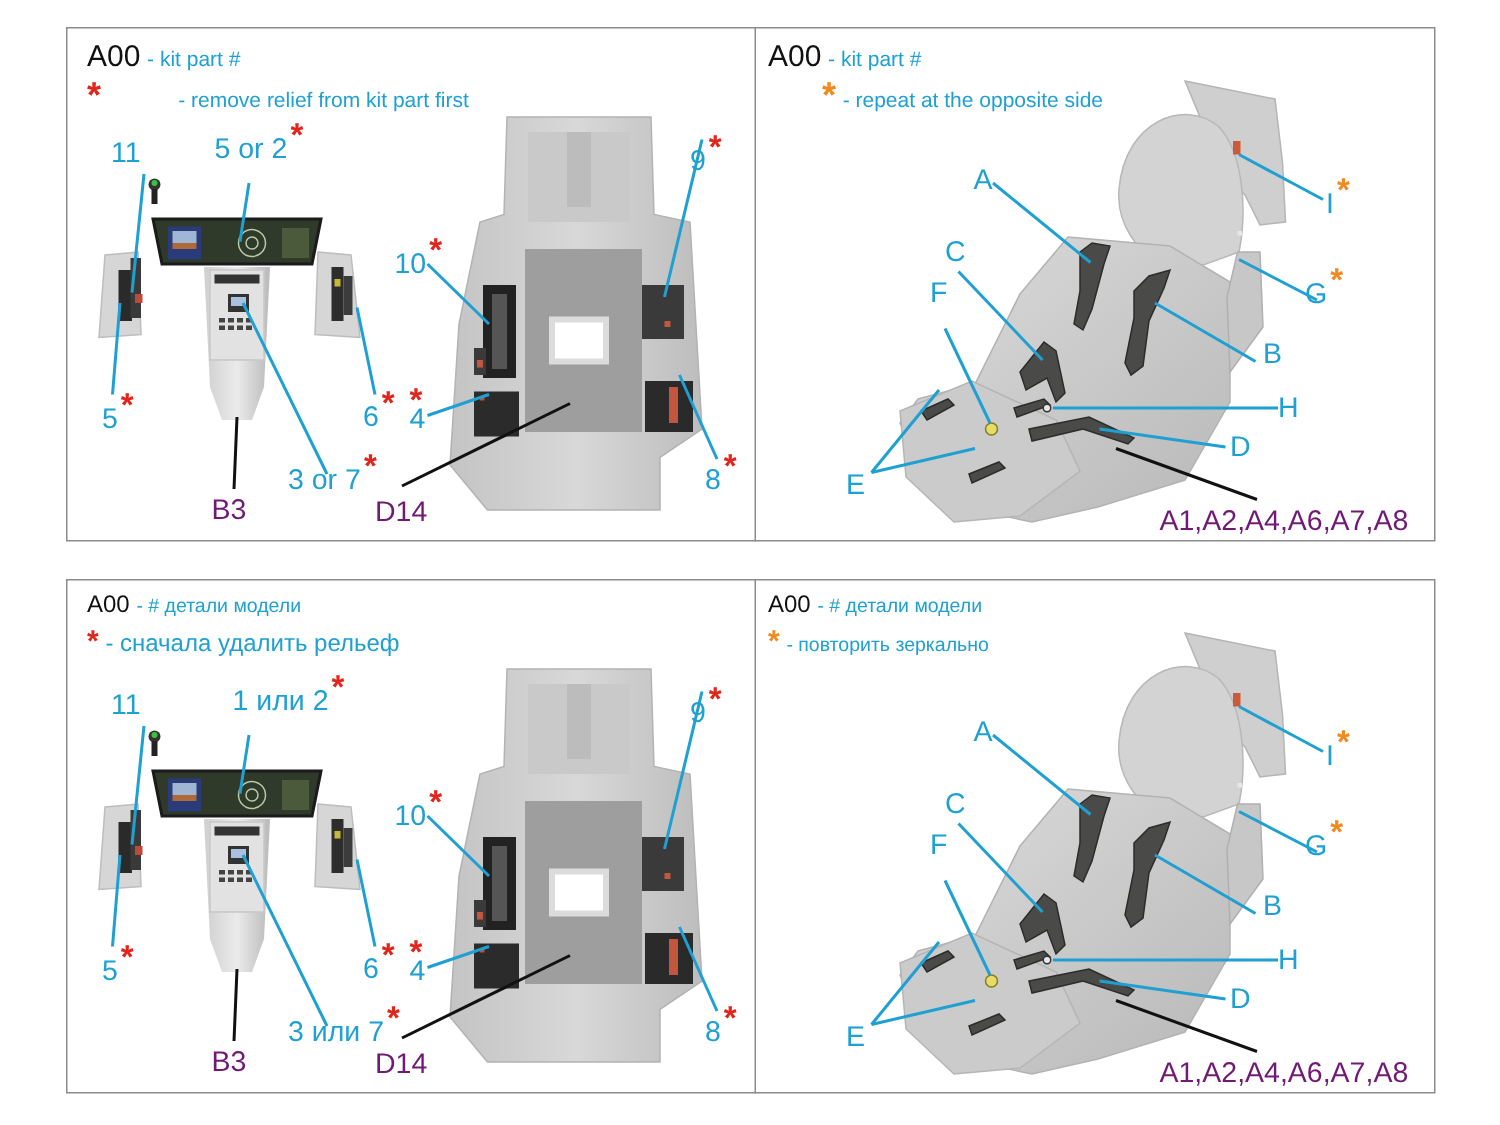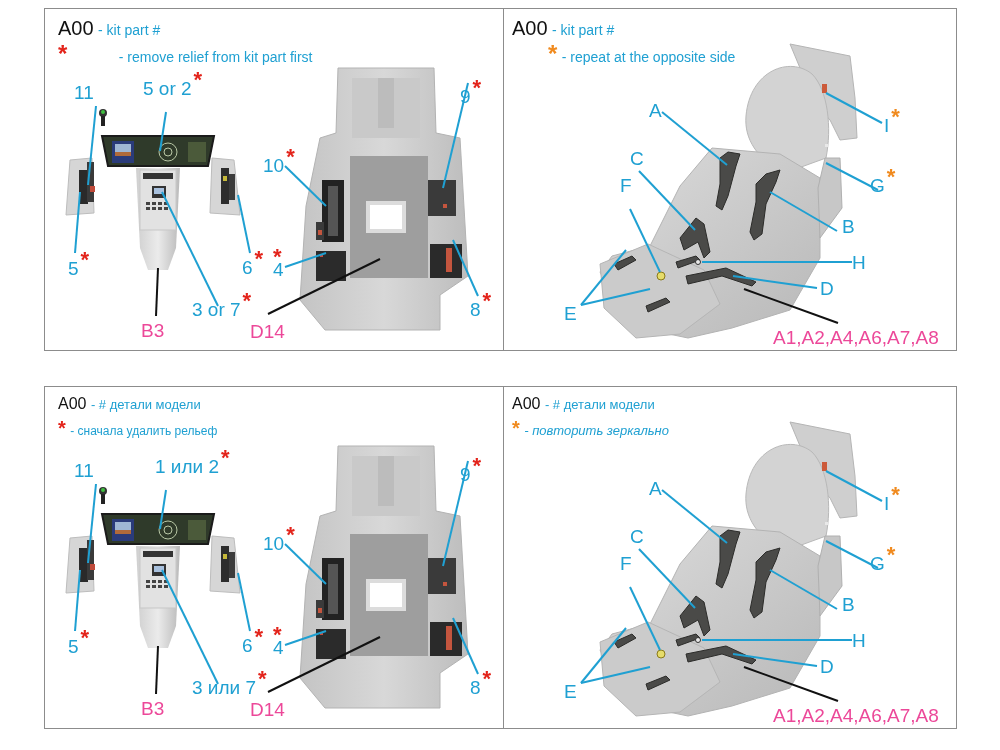--- a/index.html
+++ b/index.html
@@ -2,31 +2,31 @@
 <html><head>
 <meta charset="utf-8">
 <style>
   html,body{margin:0;padding:0;background:#ffffff;}
   body{width:1000px;height:750px;position:relative;overflow:hidden;font-family:"Liberation Sans",sans-serif;}
   .panel{position:absolute;border:1px solid #8c8c8c;background:#fff;box-sizing:border-box;}
   .divider{position:absolute;width:1px;background:#8c8c8c;}
   .txt{position:absolute;white-space:nowrap;line-height:1;}
   .code{color:#111;}
   .blue{color:#1fa0d2;}
-  .black{color:#ec4899;}
+  .black{color:#701a75;}
   .star-red{color:#e3241b;font-weight:bold;}
   .star-orange{color:#f08a1e;font-weight:bold;}
   svg.layer{position:absolute;left:0;top:0;}
   .lbl{position:absolute;white-space:nowrap;line-height:1;font-size:19px;}
   .lbl .s{position:relative;top:-8px;margin-left:2px;font-size:22px;}
 </style>
 </head>
 <body>
 
-<div id="sheet-0" style="position:absolute;left:0;top:8px;width:1000px;height:343px;text-align:right;">
+<div id="sheet-0" style="position:absolute;left:0;top:18px;width:1000px;height:343px;text-align:right;">
   <div class="sheet">
     <div class="panel" style="left:44px;top:0;width:913px;height:343px;"></div>
     <div class="divider" style="left:503px;top:0;height:343px;"></div>
 
     <svg class="layer" width="1000" height="343">
       <defs>
         <linearGradient id="gPod" x1="0" x2="1">
           <stop offset="0" stop-color="#cfcfcf"></stop>
             <stop offset=".5" stop-color="#ebebeb"></stop>
             <stop offset="1" stop-color="#b9b9b9"></stop>
@@ -313,29 +313,29 @@
         <line x1="838" y1="315" x2="744" y2="281"></line>
       </g>
     </svg>
 
     <div class="txt" style="left:58px;top:10px;">
       <span class="code" style="font-size: 16px;">A00</span>
       <span class="blue" style="font-size: 13px;">- # детали модели</span>
     </div>
     <div class="txt" style="left: 58px; top: 32px;">
       <span class="star-red" style="font-size: 20px;">*</span>
-      <span class="blue" style="font-size: 12px; margin-top: 24px;">- сначала удалить рельеф</span>
+      <span class="blue" style="font-size: 16px; margin-top: 24px;">- сначала удалить рельеф</span>
     </div>
     <div class="txt" style="left:512px;top:10px;">
       <span class="code" style="font-size: 16px;">A00</span>
       <span class="blue" style="font-size: 13px;">- # детали модели</span>
     </div>
     <div class="txt" style="left: 512px; top: 32px;">
       <span class="star-orange" style="font-size: 20px;">*</span>
-      <span class="blue" style="font-size: 13px; font-style: italic;">- повторить зеркально</span>
+      <span class="blue" style="font-size: 13px;">- повторить зеркально</span>
     </div>
 
     <div class="lbl blue" style="left:74px;top:75px;"><span>11</span></div>
     <div class="lbl blue" style="left:155px;top:69px;"><span>1 или 2</span><span class="s star-red">*</span></div>
     <div class="lbl blue" style="left:68px;top:249px;"><span>5</span><span class="s star-red">*</span></div>
     <div class="lbl blue" style="left:242px;top:248px;"><span>6</span><span class="s star-red">*</span></div>
     <div class="lbl blue" style="left:192px;top:290px;"><span>3 или 7</span><span class="s star-red">*</span></div>
     <div class="lbl blue" style="left:273px;top:252px;"><span class="s star-red" style="top:-14px;left:-2px;position:absolute;">*</span><span>4</span></div>
     <div class="lbl blue" style="left:263px;top:146px;"><span>10</span><span class="s star-red">*</span></div>
     <div class="lbl blue" style="left:460px;top:77px;"><span>9</span><span class="s star-red">*</span></div>

